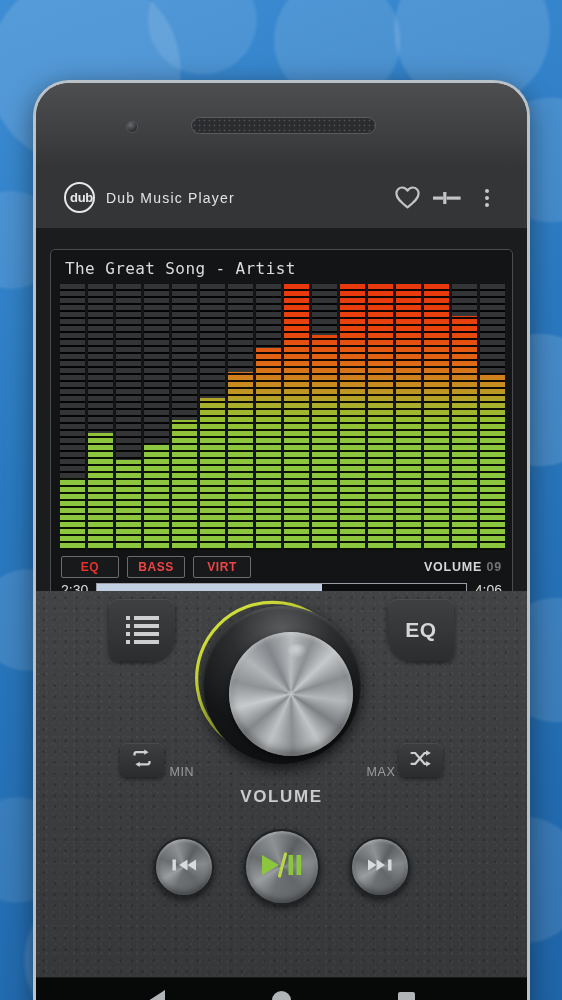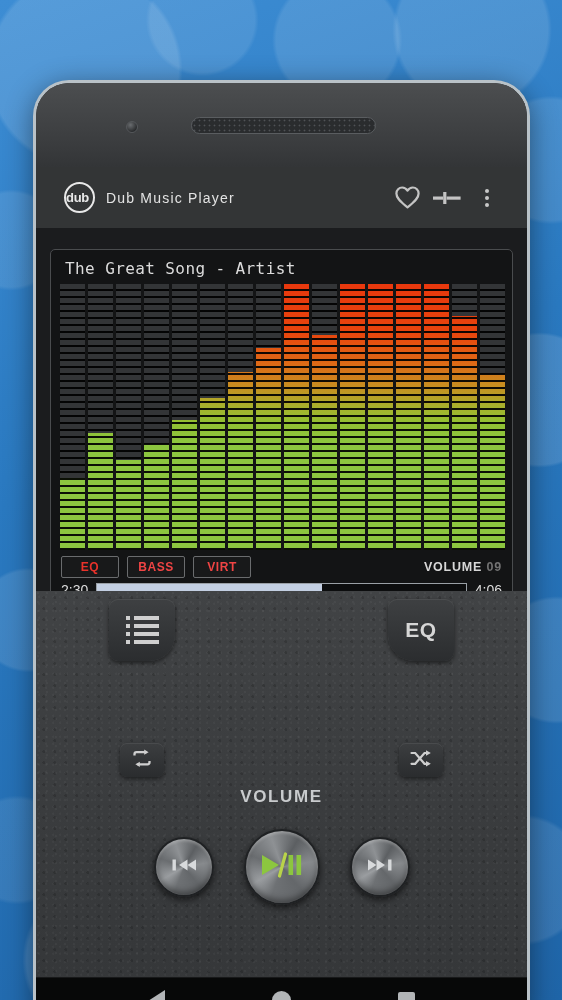--- a/index.html
+++ b/index.html
@@ -97,21 +97,21 @@
     height: 62px;
     background: #333536;
     display: flex;
     align-items: center;
     padding: 0 20px 0 28px;
     border-bottom: 1px solid #1b1c1e;
   }
   .logo-circle {
     width: 31px; height: 31px; border-radius: 50%;
     border: 2px solid #e8e8e8;
-    display: flex; align-items: center; justify-content: flex-start;
+    display: flex; align-items: center; justify-content: flex-end;
     color: #e8e8e8; font-size: 13px; font-weight: bold;
     letter-spacing: -0.3px;
     flex: 0 0 auto;
   }
   #app-title {
     margin-left: 11px;
     color: #e3e3e3;
     font-size: 14px;
     letter-spacing: 1.2px;
     white-space: nowrap;
@@ -546,20 +546,32 @@
             <span>
               <svg width="24" height="19" viewBox="0 0 24 19">
                 <path d="M2.5 4.0 H6.2 L15.5 14.8 H19.2" fill="none" stroke="#cfcfcf" stroke-width="2.2" stroke-linecap="round"></path>
                 <path d="M2.5 14.8 H6.2 L15.5 4.0 H19.2" fill="none" stroke="#cfcfcf" stroke-width="2.2" stroke-linecap="round"></path>
                 <path d="M17.0 1.2 L21.8 4.0 L17.0 6.8 Z" fill="#cfcfcf"></path>
                 <path d="M17.0 12.0 L21.8 14.8 L17.0 17.6 Z" fill="#cfcfcf"></path>
               </svg>
             </span>
           </div>
 
+          <div id="knob-wrap">
+            <svg id="knob-arc" viewBox="0 0 176 176">
+              <path d="M 43.2 148.5
+                       A 76 76 0 1 1 145.2 44.5" fill="none" stroke="#d4e23c" stroke-width="3.2" stroke-linecap="round"></path>
+            </svg>
+            <div id="knob-ring">
+              <div id="knob-face"></div>
+              <div id="knob-gloss"></div>
+            </div>
+            <div id="knob-min">MIN</div>
+            <div id="knob-max">MAX</div>
+          </div>
 
           <div id="volume-caption">VOLUME</div>
 
           <div id="transport">
             <div class="round-btn" id="btn-prev">
               <span>
                 <svg width="30" height="20" viewBox="0 0 30 20">
                   <rect x="3.5" y="4.5" width="3.4" height="11" fill="#d8dadc"></rect>
                   <path d="M18.5 4.5 L10.0 10 L18.5 15.5 Z" fill="#d8dadc"></path>
                   <path d="M27.0 4.5 L18.5 10 L27.0 15.5 Z" fill="#d8dadc"></path>

